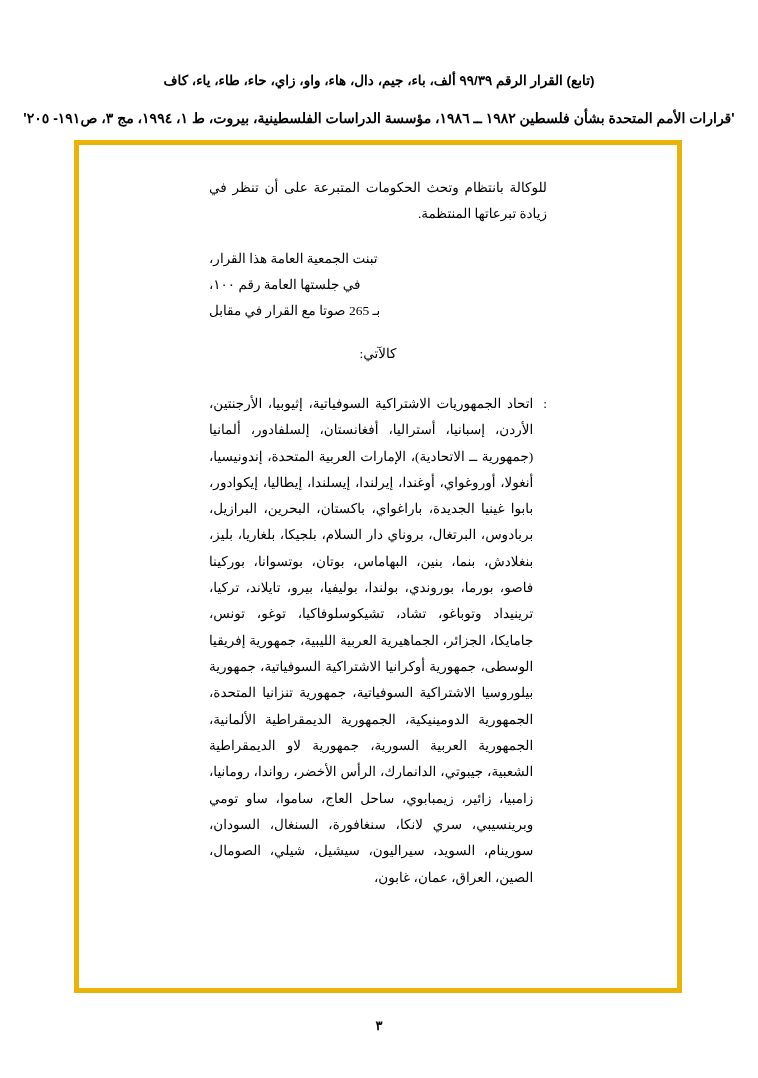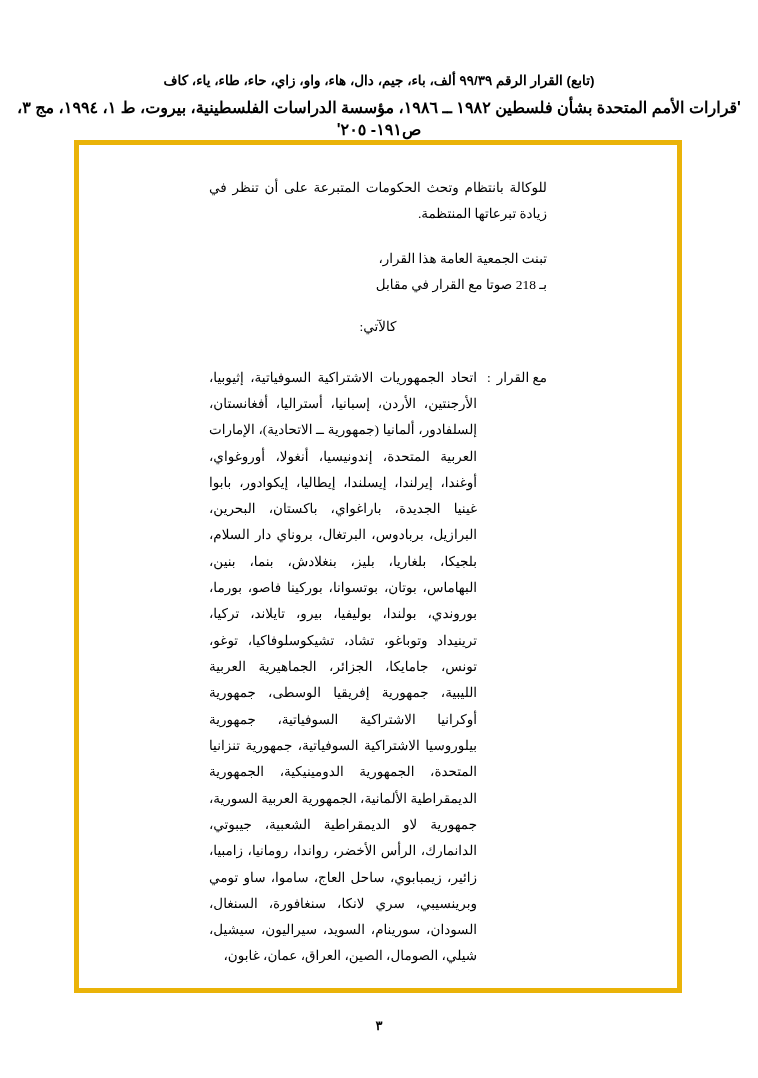--- a/index.html
+++ b/index.html
@@ -33,24 +33,24 @@
     font-weight: bold;
     font-size: 13.5px;
     letter-spacing: 0px;
     color: #000;
     direction: rtl;
     line-height: 1.4;
   }
   .header-source {
     font-family: "Liberation Sans", sans-serif;
     font-weight: bold;
-    font-size: 16px;
+    font-size: 14px;
     color: #000;
     direction: rtl;
-    margin-top: 6px;
+    margin-top: 18px;
     line-height: 1.4;
   }
   .frame {
     position: absolute;
     top: 140px;
     left: 74px;
     width: 608px;
     height: 853px;
     border: 5px solid #eab308;
     box-sizing: border-box;
@@ -69,21 +69,21 @@
   .para {
     margin: 0 0 18px 0;
     text-align: justify;
     text-justify: inter-word;
   }
   .block-lines {
     margin: 0 0 16px 0;
   }
   .block-lines .ln {
     display: block;
-    text-align: right;
+    text-align: left;
   }
   .kalaty {
     display: block;
     text-align: center;
     margin: 0 0 24px 0;
   }
   .withres {
     position: relative;
     display: flex;
     flex-direction: row;
@@ -128,27 +128,27 @@
     <div class="header-source">'قرارات الأمم المتحدة بشأن فلسطين ١٩٨٢ ــ ١٩٨٦، مؤسسة الدراسات الفلسطينية، بيروت، ط ١، ١٩٩٤، مج ٣، ص١٩١- ٢٠٥'</div>
   </div>
 
   <div class="frame">
     <div class="content">
 
       <p class="para">للوكالة بانتظام وتحث الحكومات المتبرعة على أن تنظر في زيادة تبرعاتها المنتظمة.</p>
 
       <div class="block-lines">
         <span class="ln">تبنت الجمعية العامة هذا القرار،</span>
-        <span class="ln">بـ 218 صوتا مع القرار في مقابل</span>
+        <span class="ln">في جلستها العامة رقم ١٠٠،</span>
+        <span class="ln">بـ 265 صوتا مع القرار في مقابل</span>
       </div>
 
       <span class="kalaty">كالآتي:</span>
 
       <div class="withres">
-        <span class="label">مع القرار</span>
         <span class="colon">:</span>
         <span class="countries countries-list">اتحاد الجمهوريات الاشتراكية السوفياتية، إثيوبيا، الأرجنتين، الأردن، إسبانيا، أستراليا، أفغانستان، إلسلفادور، ألمانيا (جمهورية ــ الاتحادية)، الإمارات العربية المتحدة، إندونيسيا، أنغولا، أوروغواي، أوغندا، إيرلندا، إيسلندا، إيطاليا، إيكوادور، بابوا غينيا الجديدة، باراغواي، باكستان، البحرين، البرازيل، بربادوس، البرتغال، بروناي دار السلام، بلجيكا، بلغاريا، بليز، بنغلادش، بنما، بنين، البهاماس، بوتان، بوتسوانا، بوركينا فاصو، بورما، بوروندي، بولندا، بوليفيا، بيرو، تايلاند، تركيا، ترينيداد وتوباغو، تشاد، تشيكوسلوفاكيا، توغو، تونس، جامايكا، الجزائر، الجماهيرية العربية الليبية، جمهورية إفريقيا الوسطى، جمهورية أوكرانيا الاشتراكية السوفياتية، جمهورية بيلوروسيا الاشتراكية السوفياتية، جمهورية تنزانيا المتحدة، الجمهورية الدومينيكية، الجمهورية الديمقراطية الألمانية، الجمهورية العربية السورية، جمهورية لاو الديمقراطية الشعبية، جيبوتي، الدانمارك، الرأس الأخضر، رواندا، رومانيا، زامبيا، زائير، زيمبابوي، ساحل العاج، ساموا، ساو تومي وبرينسيبي، سري لانكا، سنغافورة، السنغال، السودان، سورينام، السويد، سيراليون، سيشيل، شيلي، الصومال، الصين، العراق، عمان، غابون،</span>
       </div>
 
     </div>
   </div>
 
   <div class="page-number">٣</div>
 
 </div>

